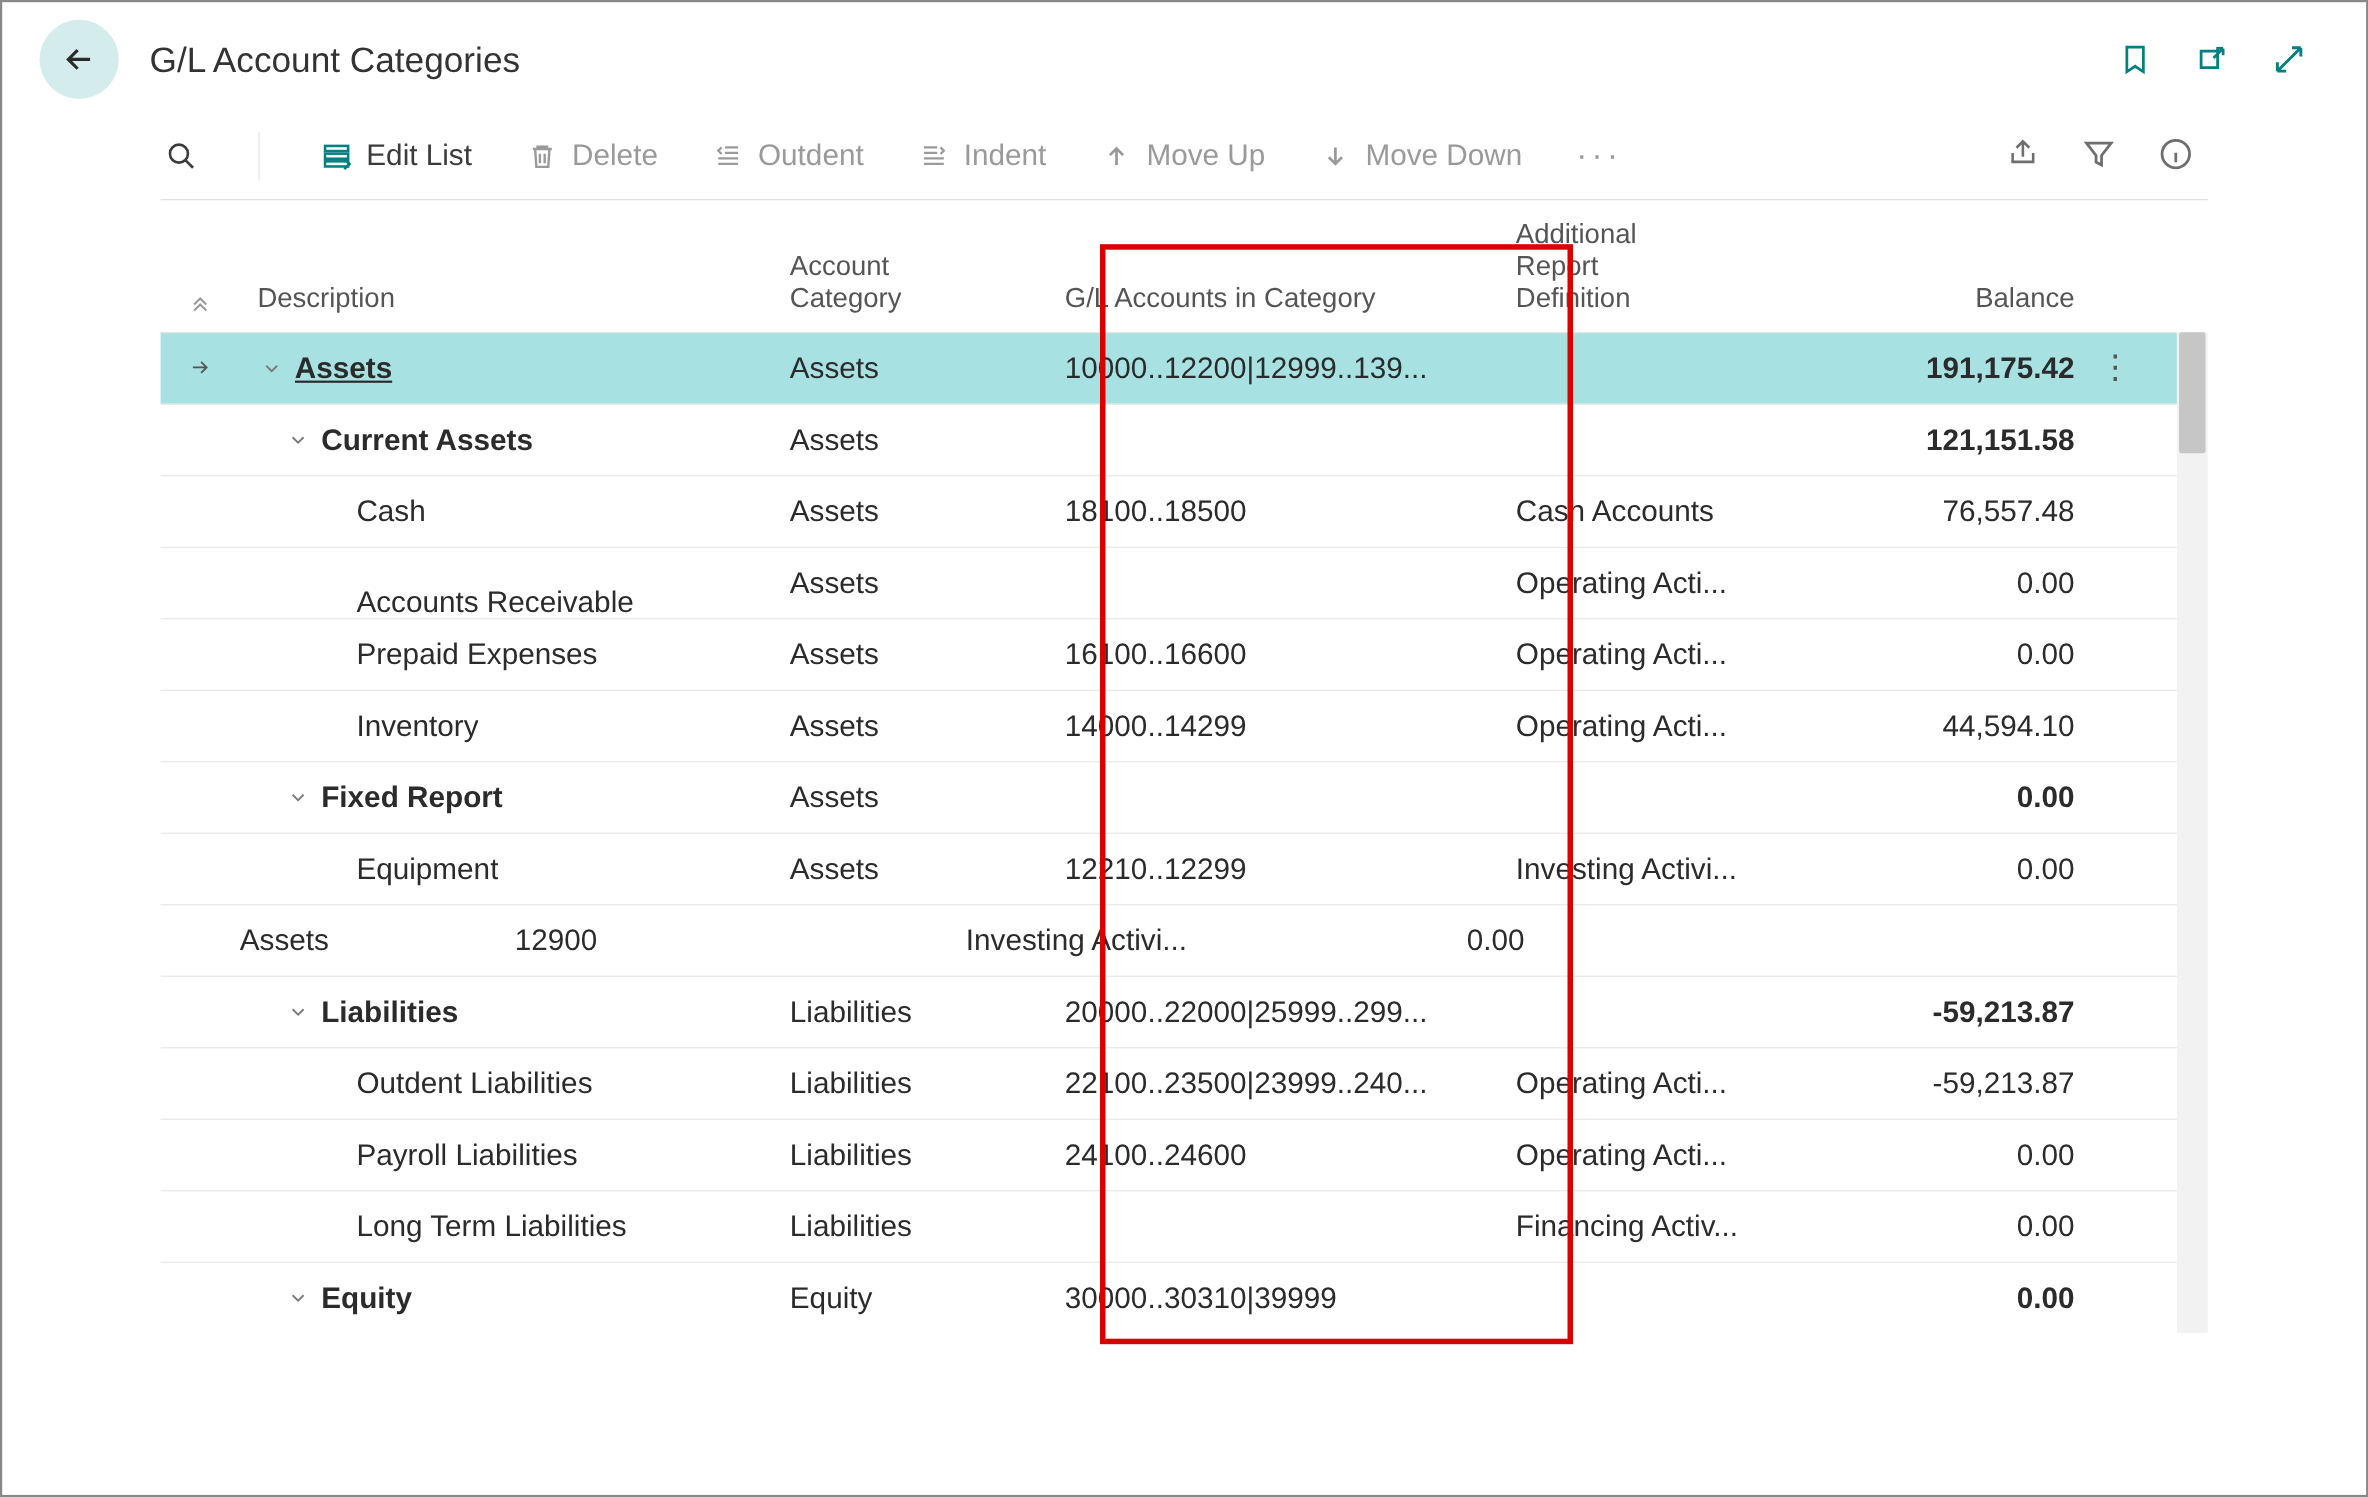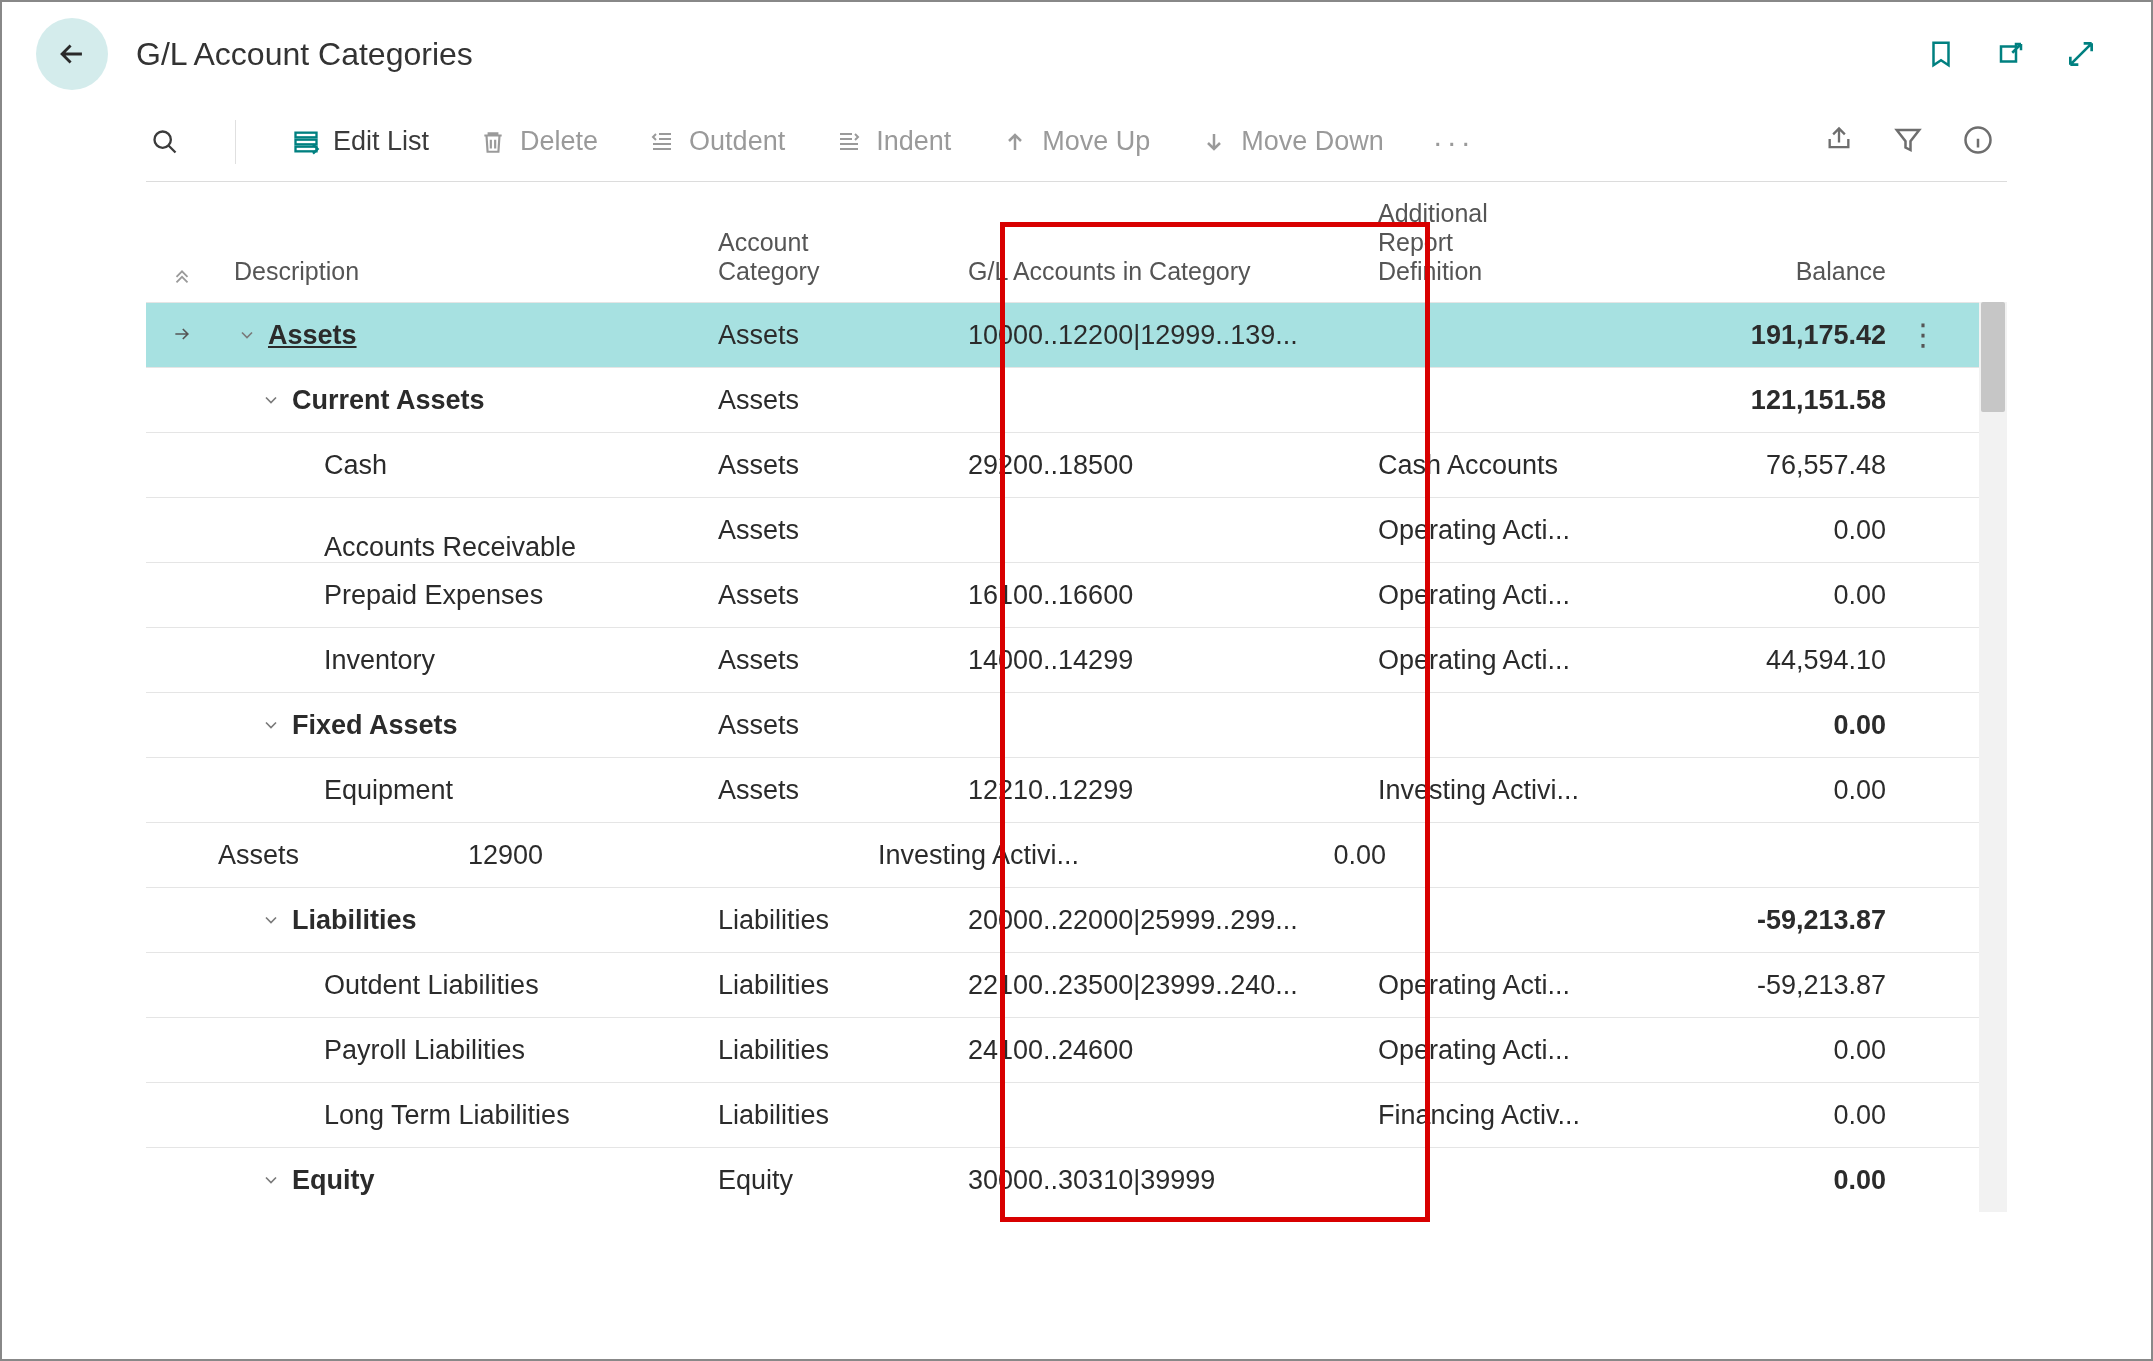--- a/index.html
+++ b/index.html
@@ -240,21 +240,21 @@
                 <div class="gc-more"></div>
               </div>
               <div class="grow">
                 <div class="gc-lead"></div>
                 <div class="gc-desc" style="display: flex; align-items: center;">
                   <span class="indent" style="width: 56px;"></span>
                   <span class="chev"></span>
                   <span class="desc-text ellip" style="max-width: 384px;">Cash</span>
                 </div>
                 <div class="gc-cat ellip">Assets</div>
-                <div class="gc-glacc ellip">29200..18500</div>
+                <div class="gc-glacc ellip">18100..18500</div>
                 <div class="gc-add ellip">Cash Accounts</div>
                 <div class="gc-bal">76,557.48</div>
                 <div class="gc-more"></div>
               </div>
               <div class="grow">
                 <div class="gc-lead"></div>
                 <div class="gc-desc" style="display: flex; align-items: center; margin-top: 35px;">
                   <span class="indent" style="width: 56px;"></span>
                   <span class="chev"></span>
                   <span class="desc-text ellip" style="max-width: 384px;">Accounts Receivable</span>
@@ -293,21 +293,21 @@
               </div>
               <div class="grow">
                 <div class="gc-lead"></div>
                 <div class="gc-desc" style="display: flex; align-items: center;">
                   <span class="indent" style="width: 24px;"></span>
                   <span class="chev">
                     <svg width="20" height="20" viewBox="0 0 24 24" fill="none" stroke="#7a7a7a" stroke-width="2">
                       <path d="M6 9l6 6 6-6"></path>
                     </svg>
                   </span>
-                  <span class="desc-text ellip bold" style="max-width: 416px;">Fixed Assets</span>
+                  <span class="desc-text ellip bold" style="max-width: 416px;">Fixed Report</span>
                 </div>
                 <div class="gc-cat ellip">Assets</div>
                 <div class="gc-glacc ellip"></div>
                 <div class="gc-add ellip"></div>
                 <div class="gc-bal bold">0.00</div>
                 <div class="gc-more"></div>
               </div>
               <div class="grow">
                 <div class="gc-lead"></div>
                 <div class="gc-desc" style="display: flex; align-items: center;">

